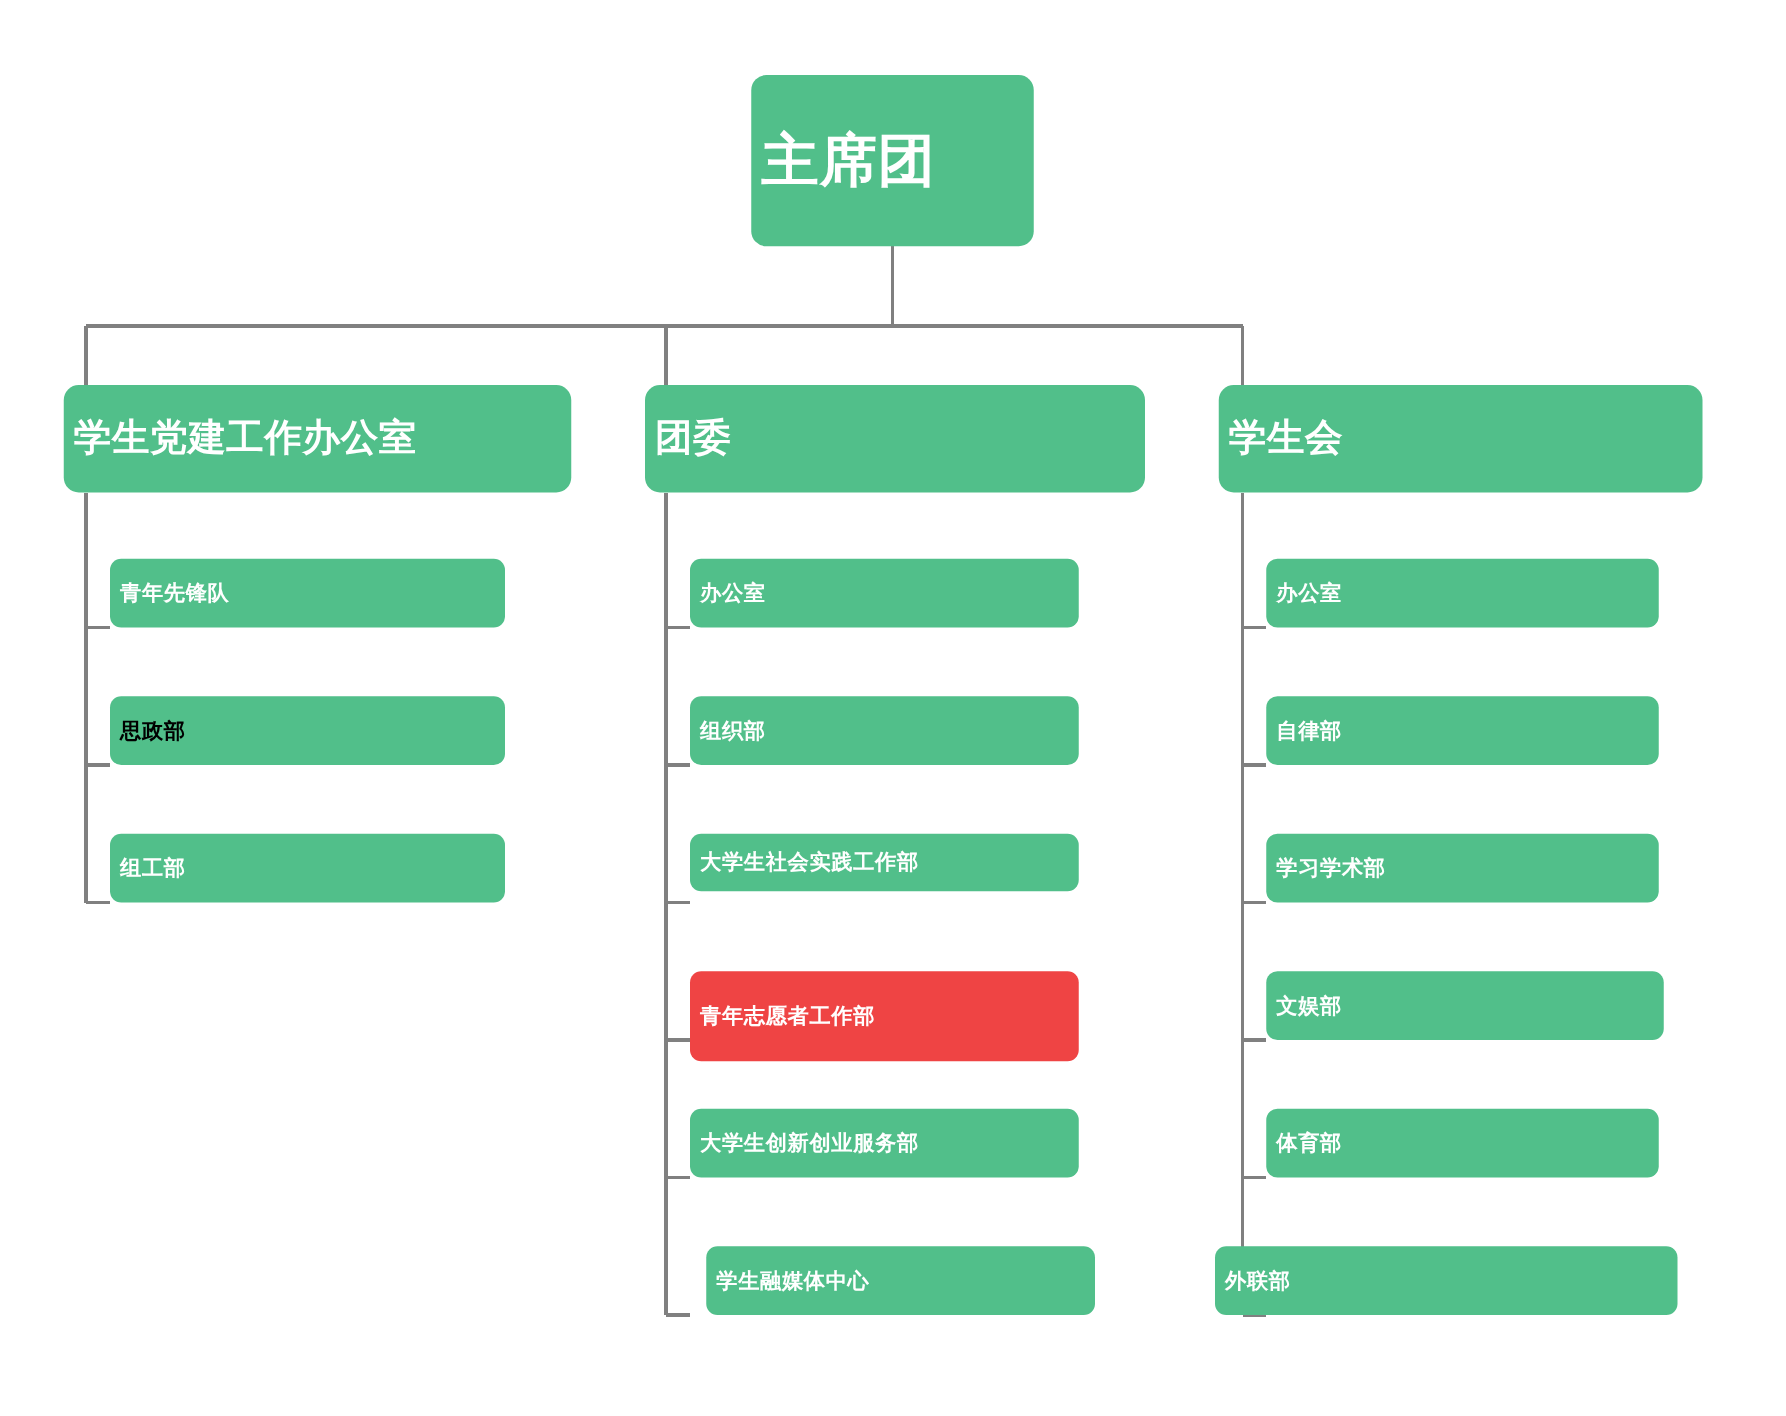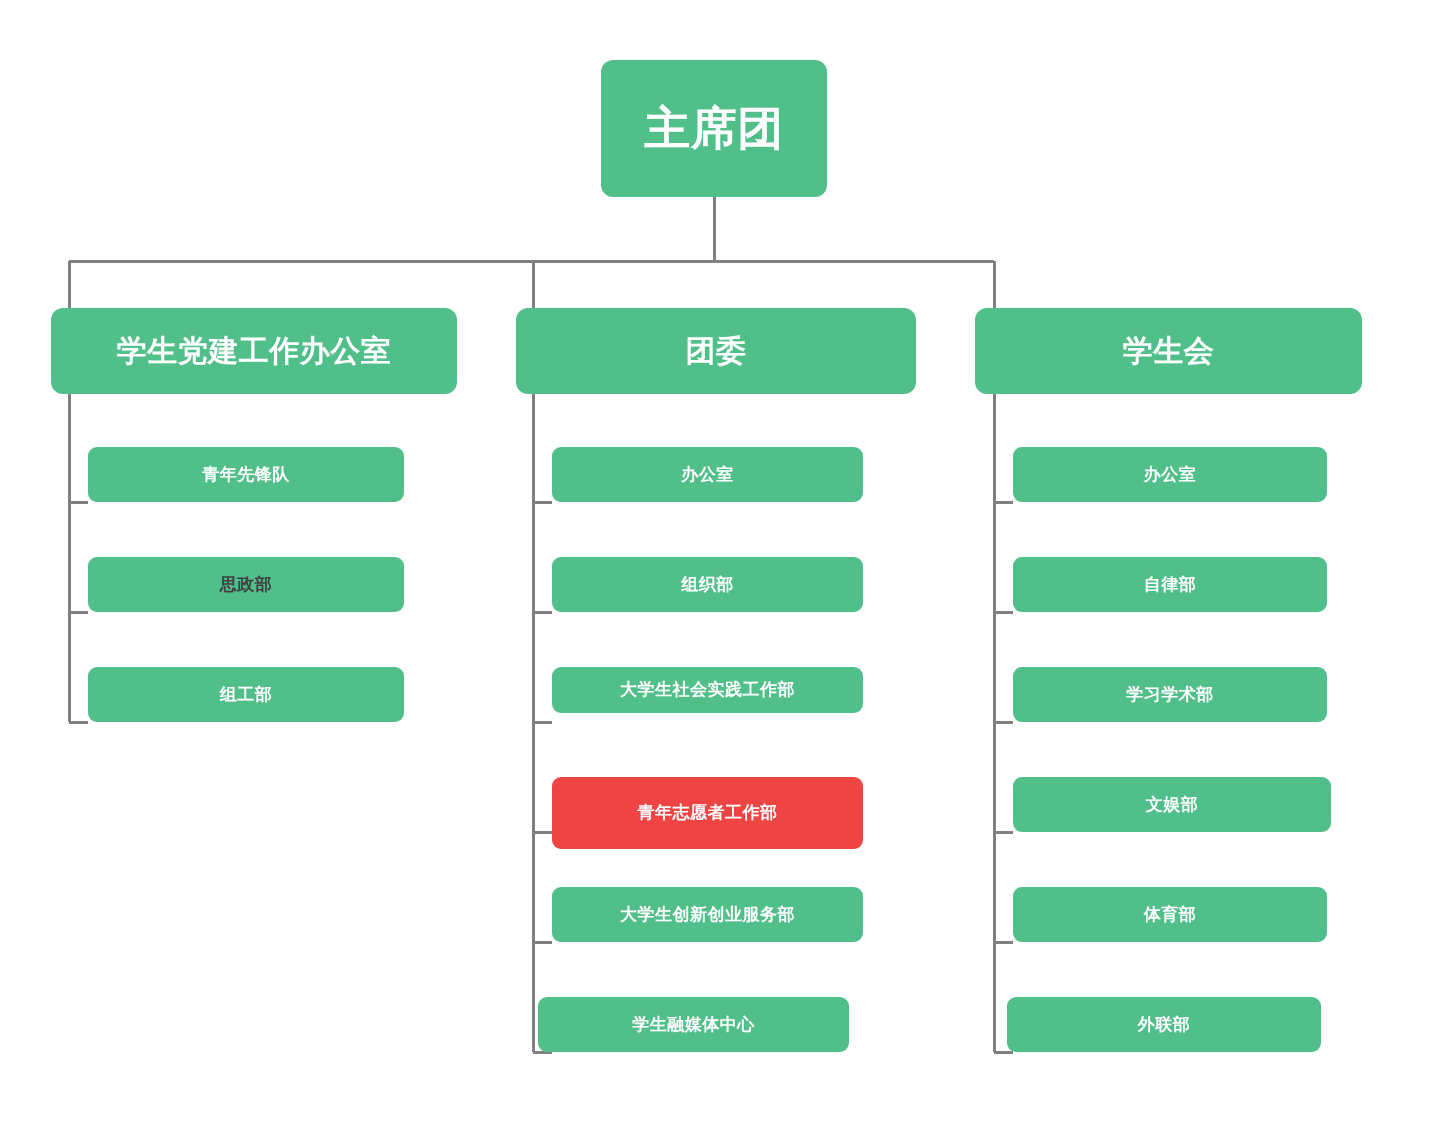--- a/index.html
+++ b/index.html
@@ -27,21 +27,21 @@
     pointer-events: none;
   }
   .node {
     position: absolute;
     box-sizing: border-box;
     background: #51bf8a;
     border-radius: 10px;
     color: #ffffff;
     display: flex;
     align-items: center;
-    justify-content: center;
+    justify-content: flex-start;
     text-align: center;
     font-weight: bold;
     letter-spacing: 0.5px;
     line-height: 1.15;
     padding: 16px 8px;
     white-space: nowrap;
     z-index: 2;
   }
   .node-root {
     border-radius: 12px;
@@ -85,21 +85,21 @@
       <line x1="994" y1="942" x2="1013" y2="942" stroke="#808080" stroke-width="3" shape-rendering="crispEdges"></line>
       <line x1="994" y1="1052" x2="1013" y2="1052" stroke="#808080" stroke-width="3" shape-rendering="crispEdges"></line>
     </svg>
   <div id="nodes-layer">
       <div class="node node-branch" style="left: 51px; top: 308px; width: 406px; height: 86px; background: rgb(81, 191, 138); color: rgb(255, 255, 255);">
         <span>学生党建工作办公室</span>
       </div>
       <div class="node node-leaf" style="left: 88px; top: 447px; width: 316px; height: 55px; background: rgb(81, 191, 138); color: rgb(255, 255, 255);">
         <span>青年先锋队</span>
       </div>
-      <div class="node node-leaf" style="left: 88px; top: 557px; width: 316px; height: 55px; background: rgb(81, 191, 138); color: #404040;">
+      <div class="node node-leaf" style="left: 88px; top: 557px; width: 316px; height: 55px; background: rgb(81, 191, 138); color: #000000;">
         <span>思政部</span>
       </div>
       <div class="node node-leaf" style="left: 88px; top: 667px; width: 316px; height: 55px; background: rgb(81, 191, 138); color: rgb(255, 255, 255);">
         <span>组工部</span>
       </div>
       <div class="node node-branch" style="left: 516px; top: 308px; width: 400px; height: 86px; background: rgb(81, 191, 138); color: rgb(255, 255, 255);">
         <span>团委</span>
       </div>
       <div class="node node-leaf" style="left: 552px; top: 447px; width: 311px; height: 55px; background: rgb(81, 191, 138); color: rgb(255, 255, 255);">
         <span>办公室</span>
@@ -109,41 +109,41 @@
       </div>
       <div class="node node-leaf" style="left: 552px; top: 667px; width: 311px; height: 46px; background: rgb(81, 191, 138); color: rgb(255, 255, 255);">
         <span>大学生社会实践工作部</span>
       </div>
       <div class="node node-leaf" style="left: 552px; top: 777px; width: 311px; height: 72px; background: #ef4444; color: rgb(255, 255, 255);">
         <span>青年志愿者工作部</span>
       </div>
       <div class="node node-leaf" style="left: 552px; top: 887px; width: 311px; height: 55px; background: rgb(81, 191, 138); color: rgb(255, 255, 255);">
         <span>大学生创新创业服务部</span>
       </div>
-      <div class="node node-leaf" style="left: 538px; top: 997px; width: 311px; height: 55px; background: rgb(81, 191, 138); color: rgb(255, 255, 255);">
+      <div class="node node-leaf" style="left: 565px; top: 997px; width: 311px; height: 55px; background: rgb(81, 191, 138); color: rgb(255, 255, 255);">
         <span>学生融媒体中心</span>
       </div>
       <div class="node node-branch" style="left: 975px; top: 308px; width: 387px; height: 86px; background: rgb(81, 191, 138); color: rgb(255, 255, 255);">
         <span>学生会</span>
       </div>
       <div class="node node-leaf" style="left: 1013px; top: 447px; width: 314px; height: 55px; background: rgb(81, 191, 138); color: rgb(255, 255, 255);">
         <span>办公室</span>
       </div>
       <div class="node node-leaf" style="left: 1013px; top: 557px; width: 314px; height: 55px; background: rgb(81, 191, 138); color: rgb(255, 255, 255);">
         <span>自律部</span>
       </div>
       <div class="node node-leaf" style="left: 1013px; top: 667px; width: 314px; height: 55px; background: rgb(81, 191, 138); color: rgb(255, 255, 255);">
         <span>学习学术部</span>
       </div>
       <div class="node node-leaf" style="left: 1013px; top: 777px; width: 318px; height: 55px; background: rgb(81, 191, 138); color: rgb(255, 255, 255);">
         <span>文娱部</span>
       </div>
       <div class="node node-leaf" style="left: 1013px; top: 887px; width: 314px; height: 55px; background: rgb(81, 191, 138); color: rgb(255, 255, 255);">
         <span>体育部</span>
       </div>
-      <div class="node node-leaf" style="left: 1007px; top: 997px; width: 314px; height: 55px; background: rgb(81, 191, 138); color: rgb(255, 255, 255);">
+      <div class="node node-leaf" style="left: 972px; top: 997px; width: 370px; height: 55px; background: rgb(81, 191, 138); color: rgb(255, 255, 255);">
         <span>外联部</span>
       </div>
       <div class="node node-root" style="left: 601px; top: 60px; width: 226px; height: 137px; background: rgb(81, 191, 138); color: rgb(255, 255, 255);">
         <span>主席团</span>
       </div>
     </div>
 </div>
 
 </body></html>

